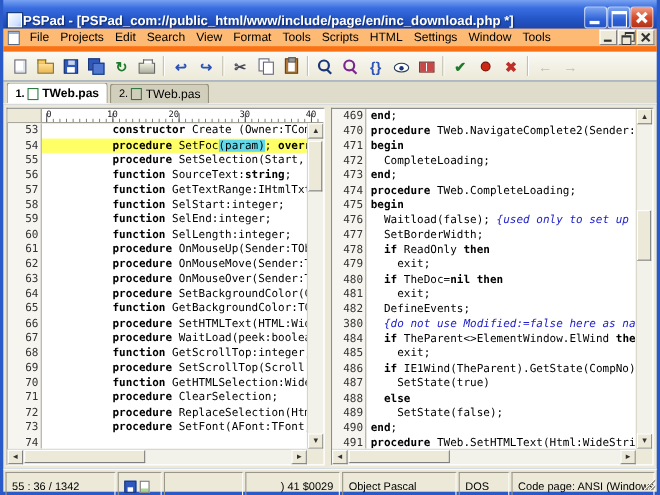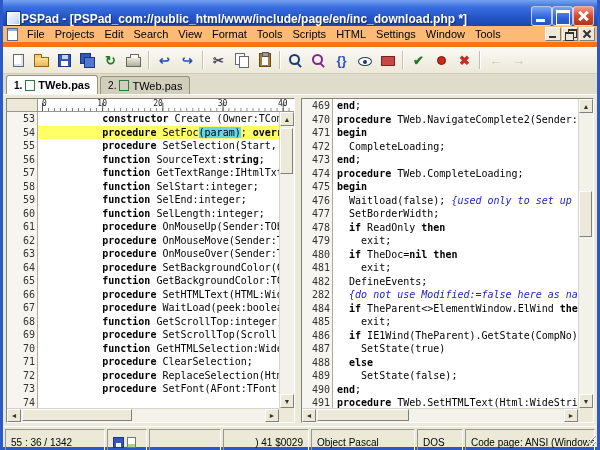--- a/index.html
+++ b/index.html
@@ -365,21 +365,21 @@
             <div>473</div>
             <div>474</div>
             <div>475</div>
             <div>476</div>
             <div>477</div>
             <div>478</div>
             <div>479</div>
             <div>480</div>
             <div>481</div>
             <div>482</div>
-            <div>282</div>
+            <div>380</div>
             <div>484</div>
             <div>485</div>
             <div>486</div>
             <div>487</div>
             <div>488</div>
             <div>489</div>
             <div>490</div>
             <div>491</div>
           </div>
         <div class="code">

